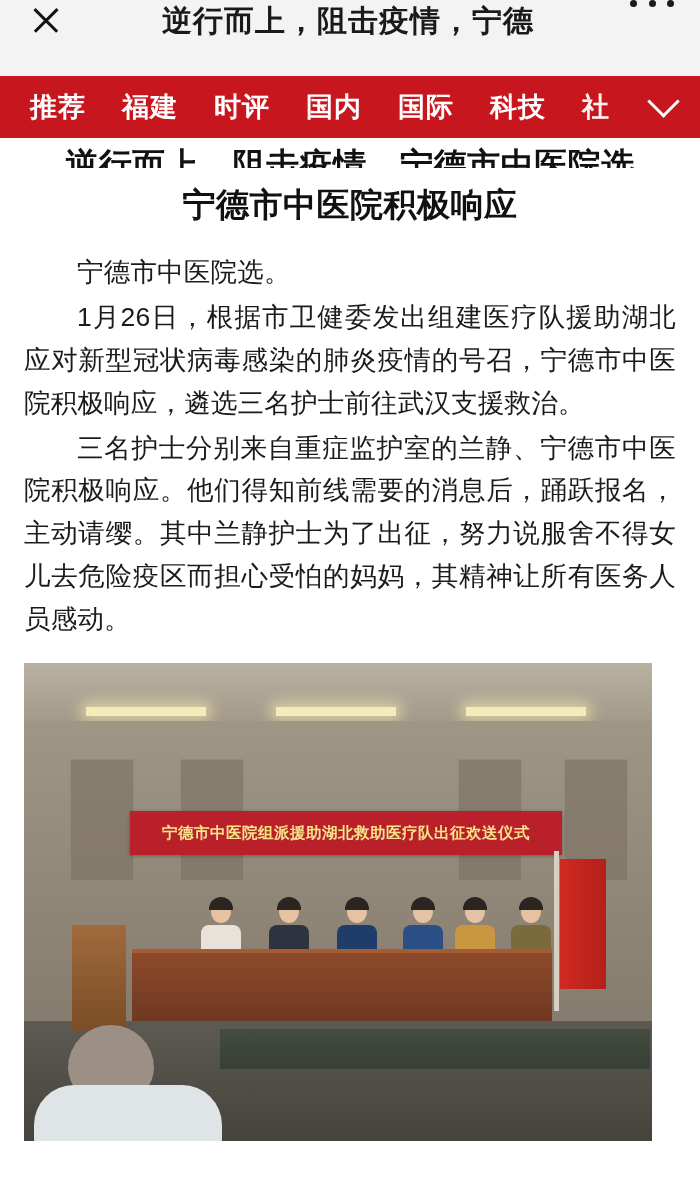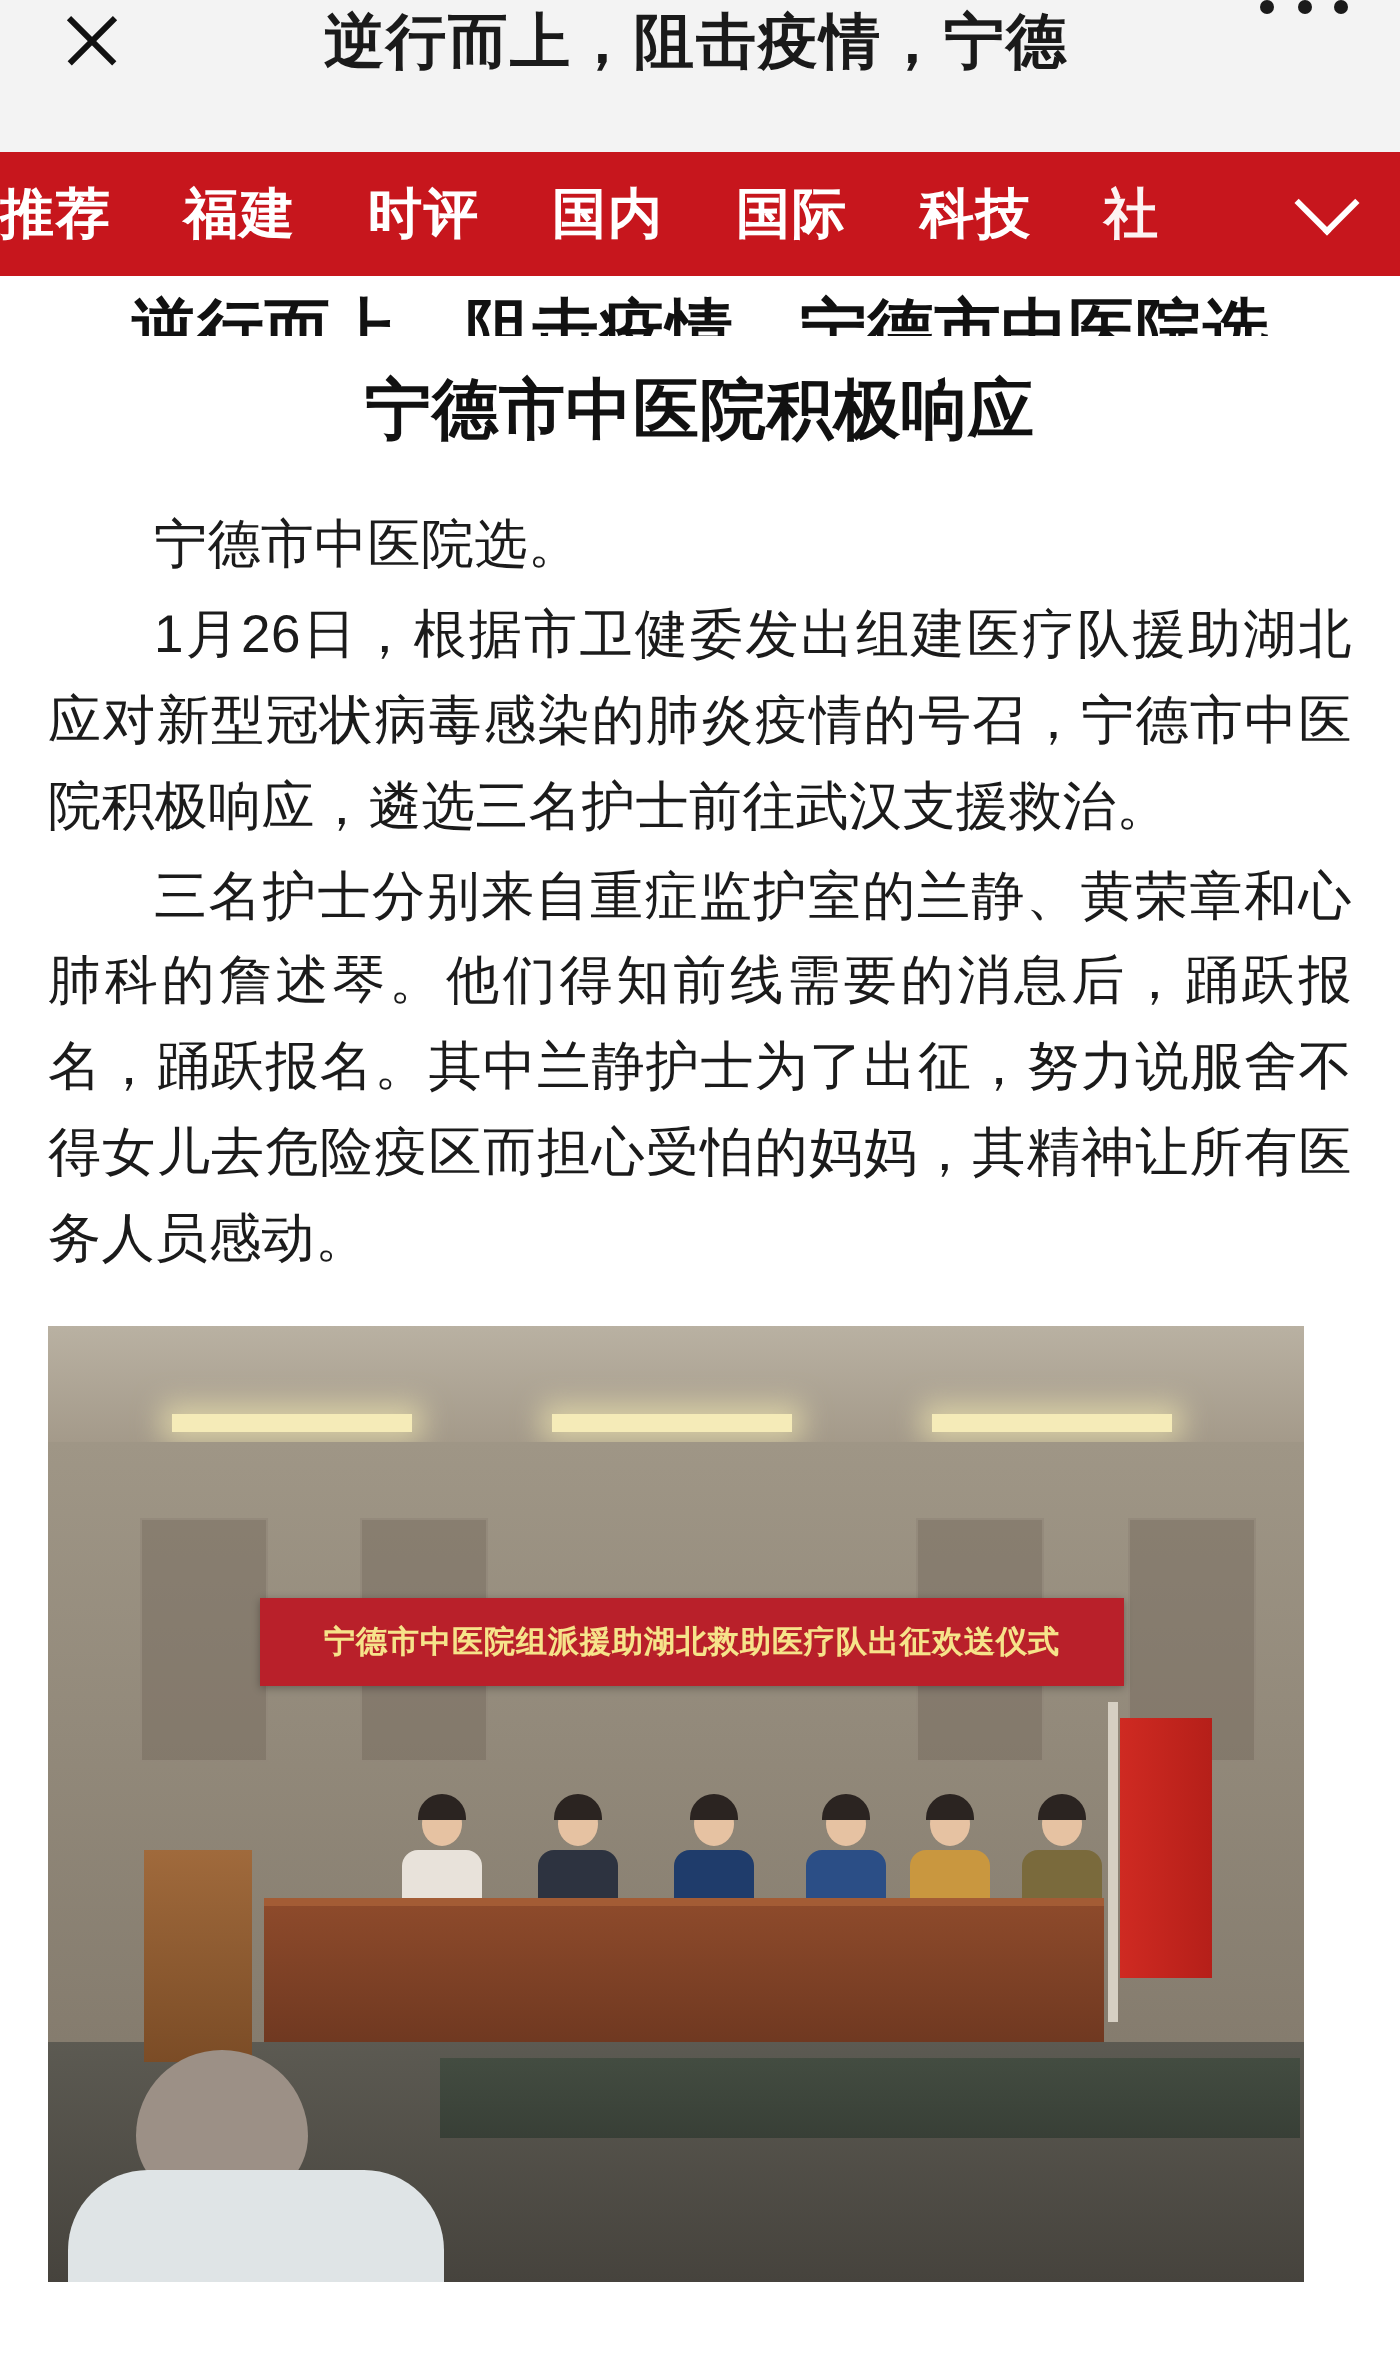--- a/index.html
+++ b/index.html
@@ -74,20 +74,21 @@
     background: #1a1a1a;
     display: block;
   }
 
   
   .navbar {
     height: 62px;
     background: #c7161d;
     display: flex;
     align-items: center;
+    padding-left: 30px;
     padding-right: 0;
     box-sizing: border-box;
     position: relative;
     overflow: hidden;
   }
   .nav-item {
     color: #ffffff;
     font-size: 27px;
     font-weight: bold;
     margin-right: 36px;
@@ -206,21 +207,21 @@
     background: rgba(120,110,96,0.55);
     border: 1px solid rgba(160,150,135,0.5);
   }
   .ph-panel.p1 { left: 46px; }
   .ph-panel.p2 { left: 156px; }
   .ph-panel.p3 { left: 434px; }
   .ph-panel.p4 { left: 540px; }
   .ph-banner {
     position: absolute;
     left: 106px;
-    top: 136px;
+    top: 148px;
     width: 432px;
     height: 44px;
     background: #b9202a;
     display: flex;
     align-items: center;
     justify-content: center;
     box-shadow: 0 1px 4px rgba(0,0,0,0.3);
   }
   .ph-banner span {
     color: #f6e38a;
@@ -344,21 +345,21 @@
   <div class="article">
     <div class="headline">
       <span class="line1">逆行而上，阻击疫情，宁德市中医院选</span>
       <span class="line2">宁德市中医院积极响应</span>
     </div>
 
 
     <div class="body-text">
       <p>宁德市中医院选。</p>
       <p>1月26日，根据市卫健委发出组建医疗队援助湖北应对新型冠状病毒感染的肺炎疫情的号召，宁德市中医院积极响应，遴选三名护士前往武汉支援救治。</p>
-      <p>三名护士分别来自重症监护室的兰静、黄荣章和心肺科的詹述琴。他们得知前线需要的消息后，踊跃报名，踊跃报名。其中兰静护士为了出征，努力说服舍不得女儿去危险疫区而担心受怕的妈妈，其精神让所有医务人员感动。</p>
+      <p>三名护士分别来自重症监护室的兰静、宁德市中医院积极响应。他们得知前线需要的消息后，踊跃报名，主动请缨。其中兰静护士为了出征，努力说服舍不得女儿去危险疫区而担心受怕的妈妈，其精神让所有医务人员感动。</p>
     </div>
   </div>
 
   <div class="photo-wrap">
     <div class="ph-wall"></div>
     <div class="ph-ceil"></div>
     <div class="ph-light l1"></div>
     <div class="ph-light l2"></div>
     <div class="ph-light l3"></div>
     <div class="ph-backwall"></div>

